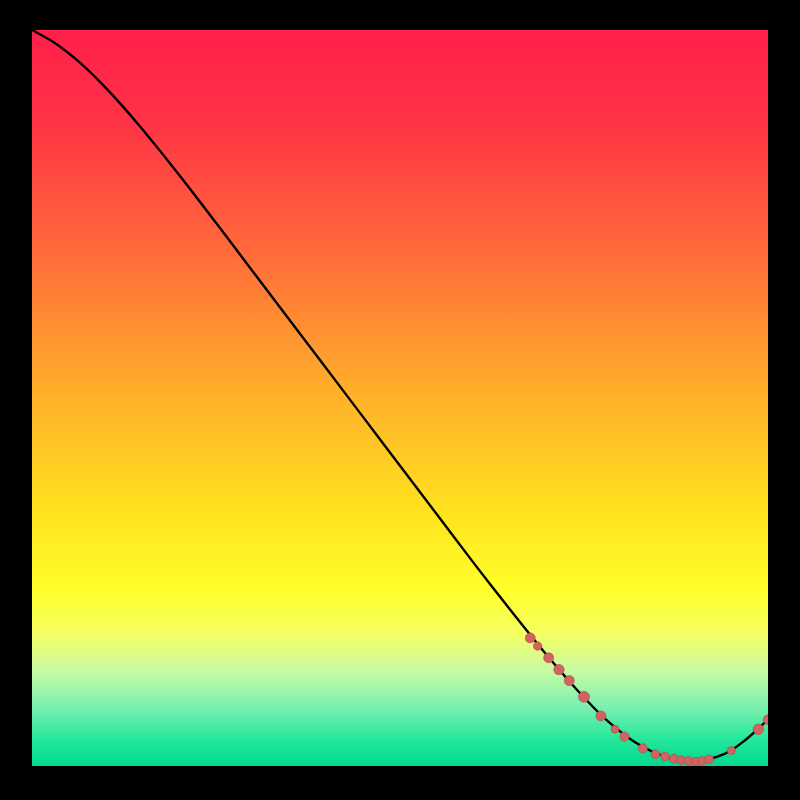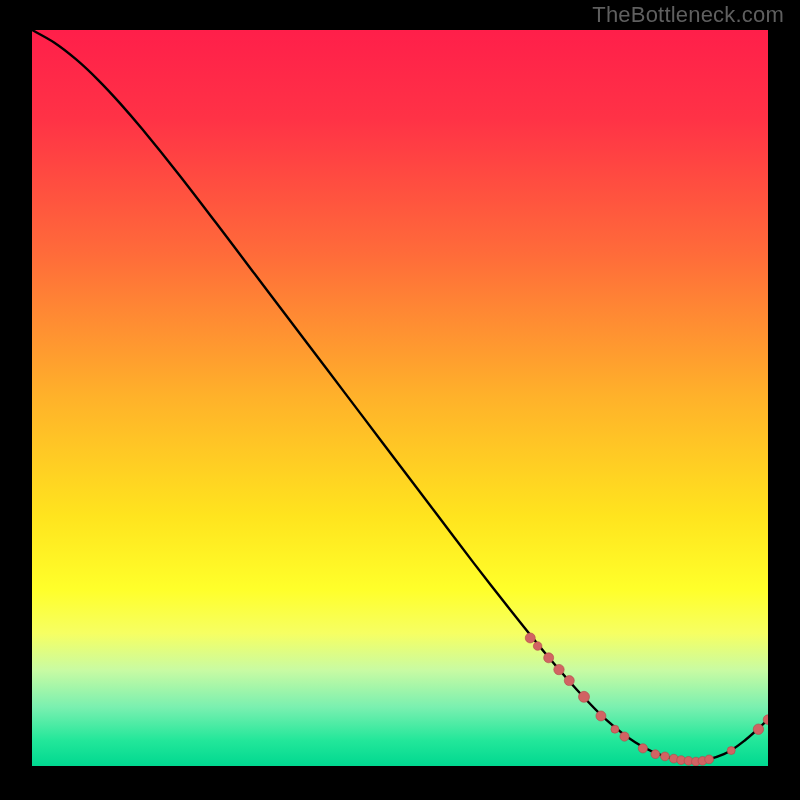--- a/index.html
+++ b/index.html
@@ -37,21 +37,20 @@
   svg.plot {
     display: block;
     width: 736px;
     height: 736px;
   }
 </style>
 </head>
 <body>
 
 <div class="outer">
-  <div class="watermark">TheBottleneck.com</div>
 
   <div class="plot-wrap">
     <svg class="plot" viewBox="0 0 736 736">
       <defs>
         <linearGradient id="bgGrad" x1="0" y1="0" x2="0" y2="1">
             <stop offset="0.00%" stop-color="#ff1f4a"></stop>
             <stop offset="12.00%" stop-color="#ff3246"></stop>
             <stop offset="30.00%" stop-color="#ff6a3a"></stop>
             <stop offset="50.00%" stop-color="#ffb22a"></stop>
             <stop offset="66.00%" stop-color="#ffe41e"></stop>

